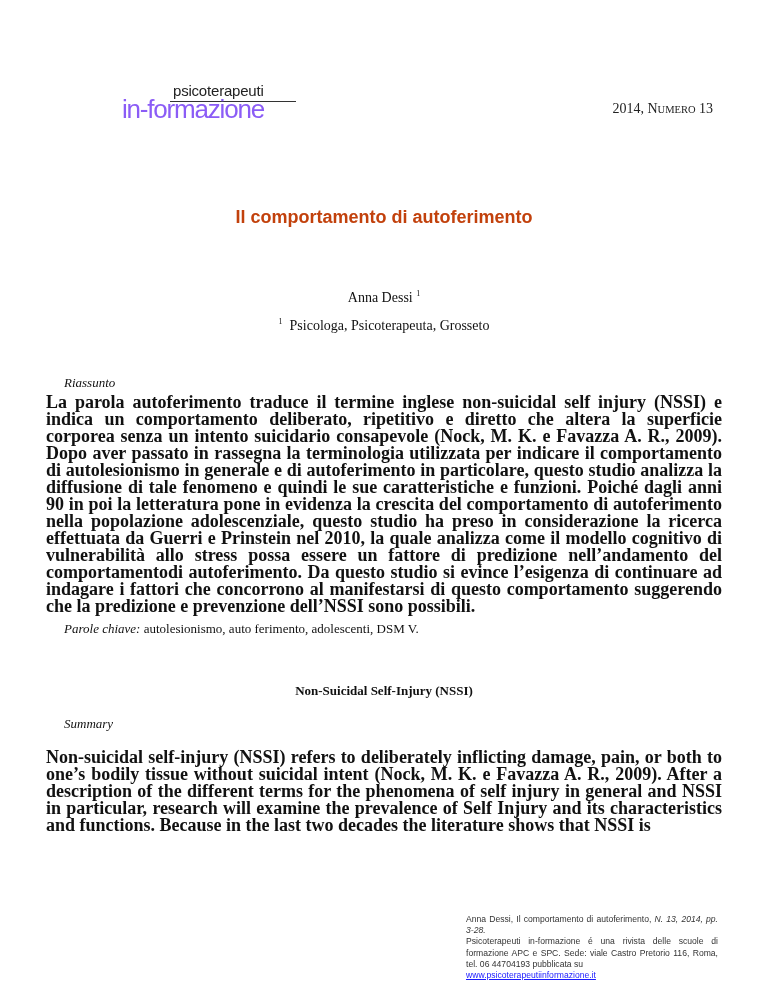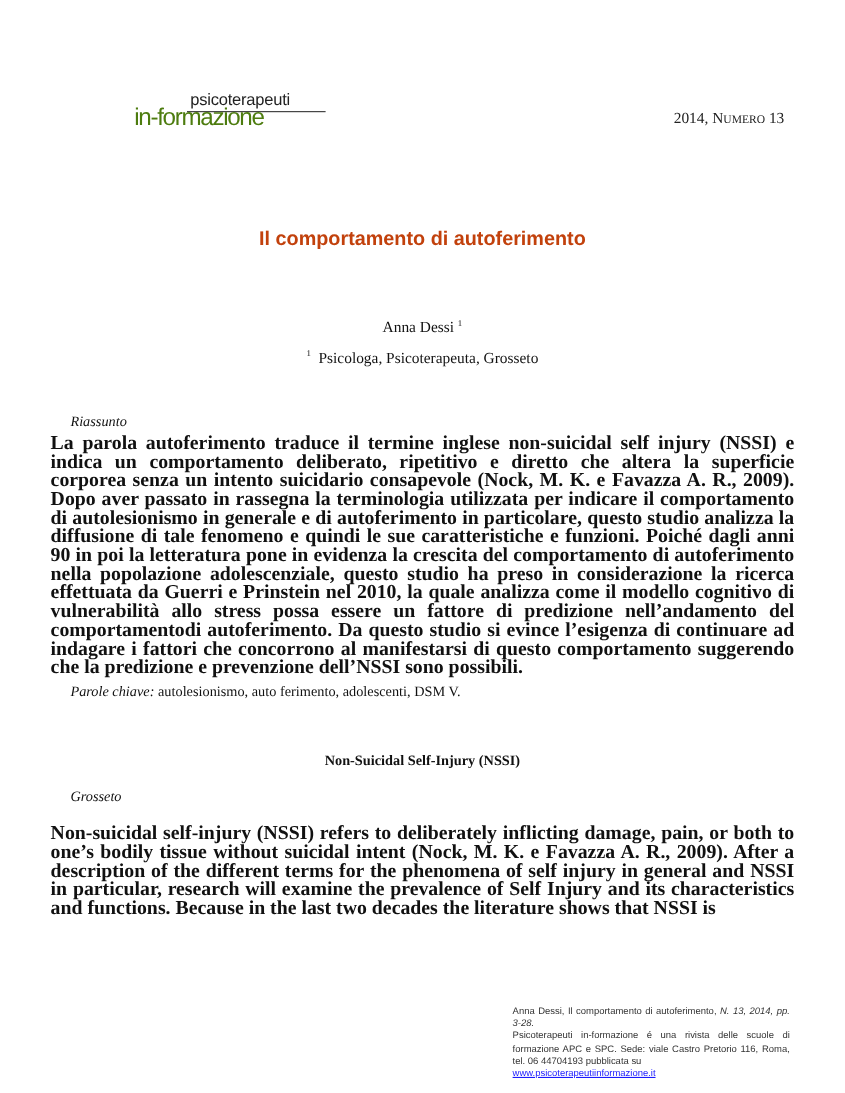--- a/index.html
+++ b/index.html
@@ -1,21 +1,21 @@
 <!DOCTYPE html>
 <html><head>
   <meta charset="utf-8">
   <style>
     html, body { margin: 0; padding: 0; background: #ffffff; }
     body { width: 768px; height: 994px; position: relative; overflow: hidden; color: #111; font-family: "Liberation Serif", serif; }
 
     .logo { position: absolute; left: 122px; top: 82px; width: 190px; height: 38px; }
     .logo-top { position: absolute; left: 51px; top: 0; font-family: "Liberation Sans", sans-serif; font-size: 15px; font-weight: normal; color: #222; letter-spacing: -0.2px; }
     .logo-line { position: absolute; left: 48px; top: 19px; width: 126px; height: 1px; background: #333; }
-    .logo-bottom { position: absolute; left: 0; top: 12px; font-family: "Liberation Sans", sans-serif; font-size: 22px; font-weight: 300; color: #4d7c0f; letter-spacing: -1.2px; transform: scaleY(1.0); }
+    .logo-bottom { position: absolute; left: 0; top: 12px; font-family: "Liberation Sans", sans-serif; font-size: 26px; font-weight: 300; color: #8b5cf6; letter-spacing: -1.2px; transform: scaleY(1.0); }
 
     .issue { position: absolute; right: 55px; top: 101px; font-size: 14px; color: #222; }
     .issue .sc { font-size: 10.5px; }
 
     .title { position: absolute; left: 0; width: 768px; top: 207px; text-align: center; font-family: "Liberation Sans", sans-serif; font-weight: bold; font-size: 18px; color: #c2410c; }
 
     .author { position: absolute; left: 0; width: 768px; top: 289px; text-align: center; font-size: 14px; }
     .author sup, .affil sup { font-size: 8px; vertical-align: 6px; }
     .affil { position: absolute; left: 0; width: 768px; top: 317px; text-align: center; font-size: 14px; box-sizing: border-box; }
 
@@ -65,21 +65,21 @@
   <p>La parola autoferimento traduce il termine inglese non-suicidal self injury (NSSI) e indica un comportamento deliberato, ripetitivo e diretto che altera la superficie corporea senza un intento suicidario consapevole (Nock, M. K. e Favazza A. R., 2009).  Dopo aver passato in rassegna la terminologia utilizzata per indicare il comportamento di autolesionismo in generale e di autoferimento in particolare, questo studio analizza la diffusione di tale fenomeno e quindi le sue caratteristiche e funzioni. Poiché dagli anni 90 in poi la letteratura pone in evidenza  la crescita del comportamento di autoferimento nella popolazione adolescenziale, questo studio ha preso in considerazione la ricerca effettuata da Guerri e Prinstein  nel 2010, la quale analizza come il modello cognitivo di vulnerabilità allo stress possa essere un fattore di predizione nell’andamento del comportamentodi autoferimento. Da questo studio si evince l’esigenza di continuare ad indagare i fattori che concorrono al manifestarsi di questo comportamento suggerendo che la predizione e prevenzione dell’NSSI sono possibili.</p>
 </div>
 
 <div class="keywords">
   <em>Parole chiave:</em>
   <span>autolesionismo, auto ferimento, adolescenti, DSM V.</span>
 </div>
 
 <div class="en-heading">Non-Suicidal Self-Injury (NSSI)</div>
 
-<div class="section-label" style="top:716px;">Grosseto</div>
+<div class="section-label" style="top:716px;">Summary</div>
 
 <div class="para" style="top:737px;margin-top:12px;">
   <p>Non-suicidal self-injury (NSSI) refers to deliberately inflicting damage, pain, or both to one’s bodily tissue without suicidal intent (Nock, M. K. e Favazza A. R., 2009).  After a description of the different terms for the phenomena of self injury in general and NSSI in particular, research will examine the prevalence of Self Injury and its characteristics and functions. Because in the last two decades the literature shows that NSSI is</p>
 </div>
 
 <div class="footer-note">
   <p><span>Anna Dessi, Il comportamento di autoferimento, </span><em>N. 13, 2014, pp. 3-28.</em></p>
   <p><span>Psicoterapeuti in-formazione é una rivista delle scuole di formazione APC e SPC. Sede: viale Castro Pretorio 116, Roma, tel. 06 44704193 pubblicata su</span></p>
   <a href="www.psicoterapeutiinformazione.it">www.psicoterapeutiinformazione.it</a>
 </div>

